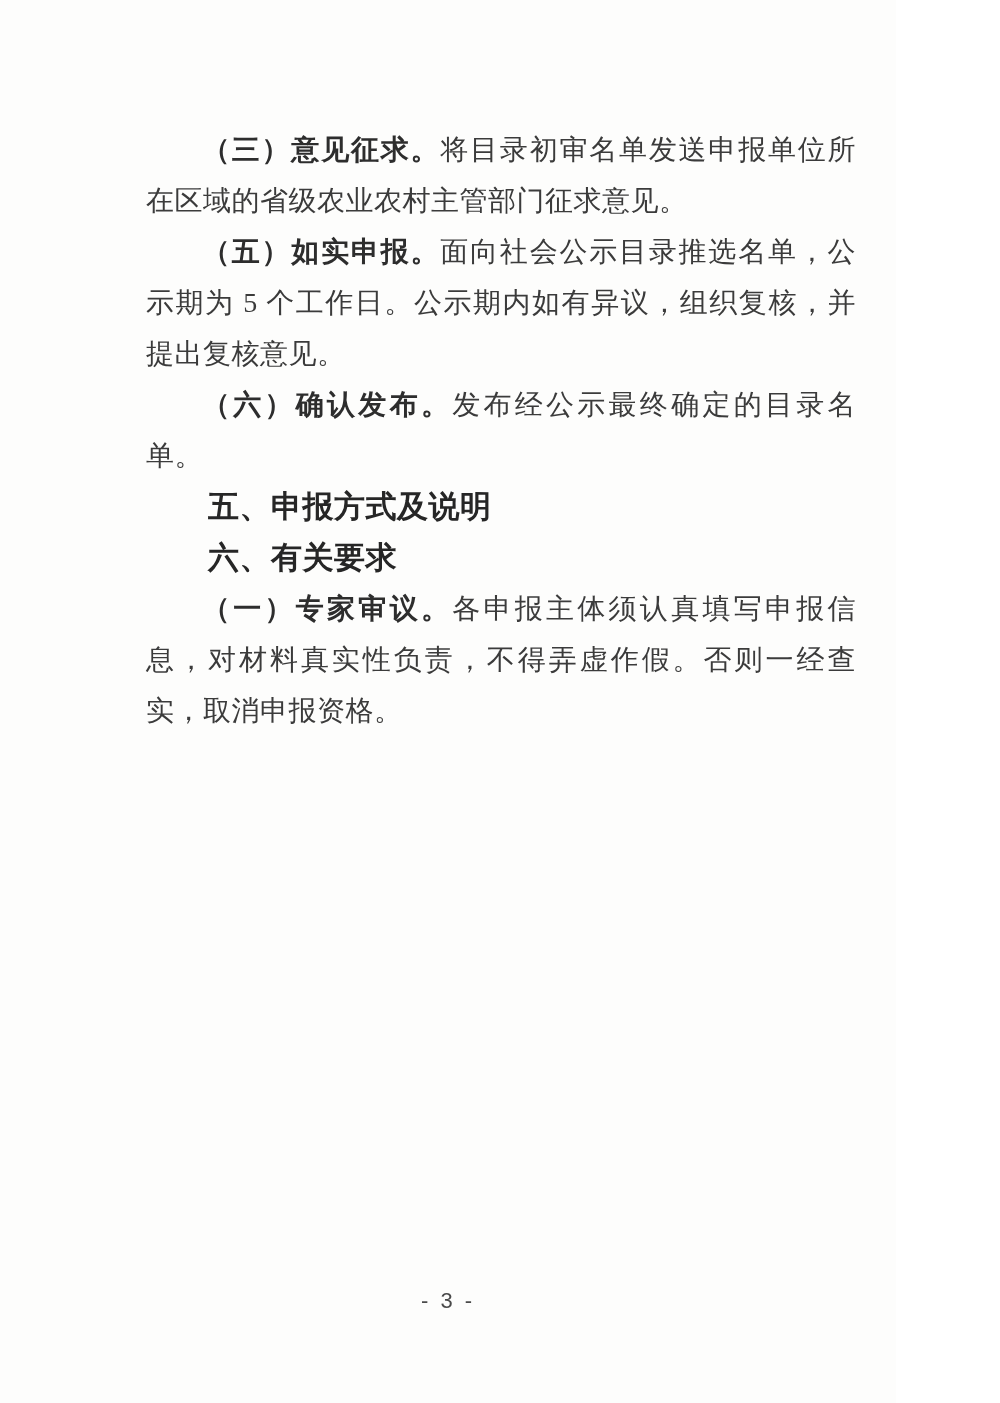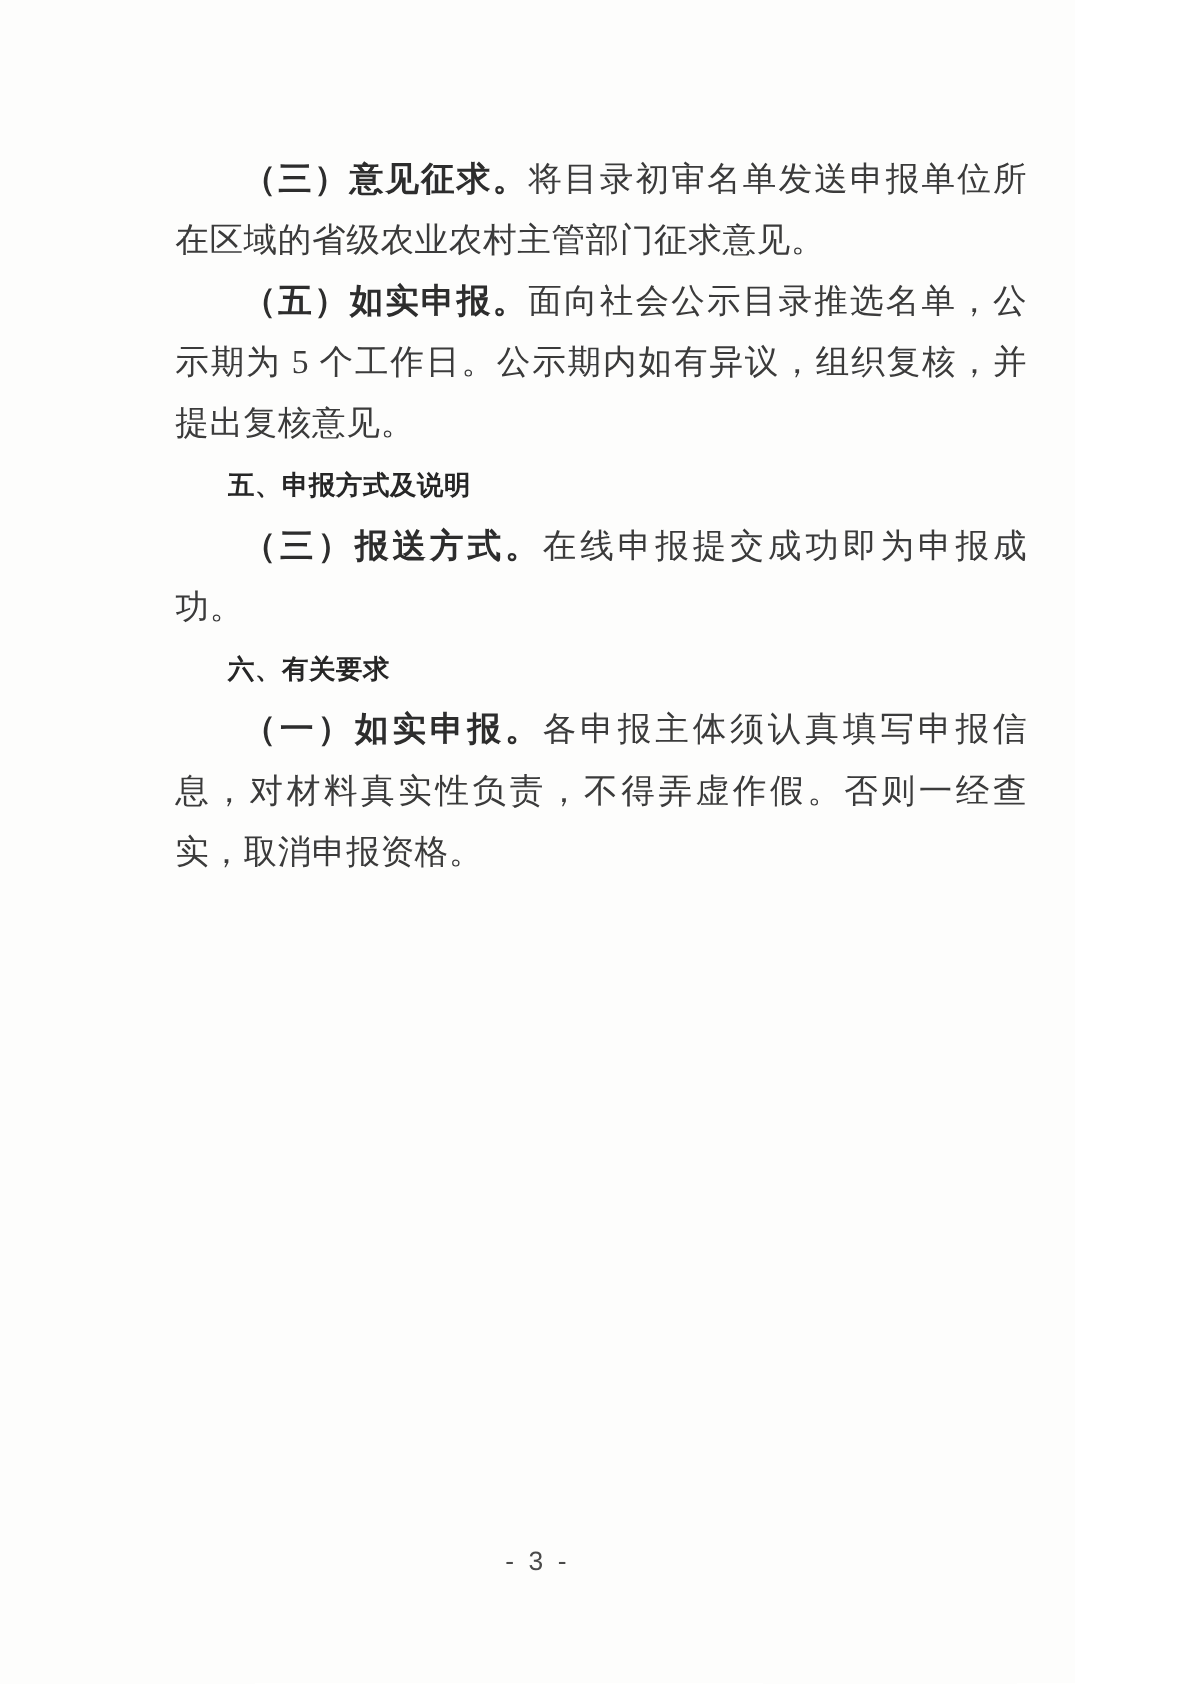--- a/index.html
+++ b/index.html
@@ -32,21 +32,21 @@
     text-indent: 2em;
   }
   p.para .lead {
     font-weight: 700;
     color: #2d2d2d;
   }
   h2.heading {
     margin: 0;
     font-family: "Liberation Sans", "DejaVu Sans", sans-serif;
     font-weight: 700;
-    font-size: 22px;
+    font-size: 31px;
     line-height: 51px;
     color: #262626;
     text-indent: 2em;
     text-align: left;
   }
   .page-number {
     position: absolute;
     left: 0;
     top: 1288px;
     width: 100%;
@@ -61,28 +61,28 @@
 <body>
 
 <div class="page">
   <div class="content">
 
     <p class="para"><b class="lead">（三）意见征求。</b><span>将目录初审名单发送申报单位所在区域的省级农业农村主管部门征求意见。</span></p>
 
 
     <p class="para"><b class="lead">（五）如实申报。</b><span>面向社会公示目录推选名单，公示期为 5 个工作日。公示期内如有异议，组织复核，并提出复核意见。</span></p>
 
+    <p class="para"><b class="lead">（六）确认发布。</b><span>发布经公示最终确定的目录名单。</span></p>
 
     <h2 class="heading">五、申报方式及说明</h2>
 
 
 
-    <p class="para"><b class="lead">（三）报送方式。</b><span>在线申报提交成功即为申报成功。</span></p>
 
 
     <h2 class="heading">六、有关要求</h2>
 
-    <p class="para"><b class="lead">（一）如实申报。</b><span>各申报主体须认真填写申报信息，对材料真实性负责，不得弄虚作假。否则一经查实，取消申报资格。</span></p>
+    <p class="para"><b class="lead">（一）专家审议。</b><span>各申报主体须认真填写申报信息，对材料真实性负责，不得弄虚作假。否则一经查实，取消申报资格。</span></p>
 
   </div>
 
   <div class="page-number">- 3 -</div>
 </div>
 
 </body></html>

